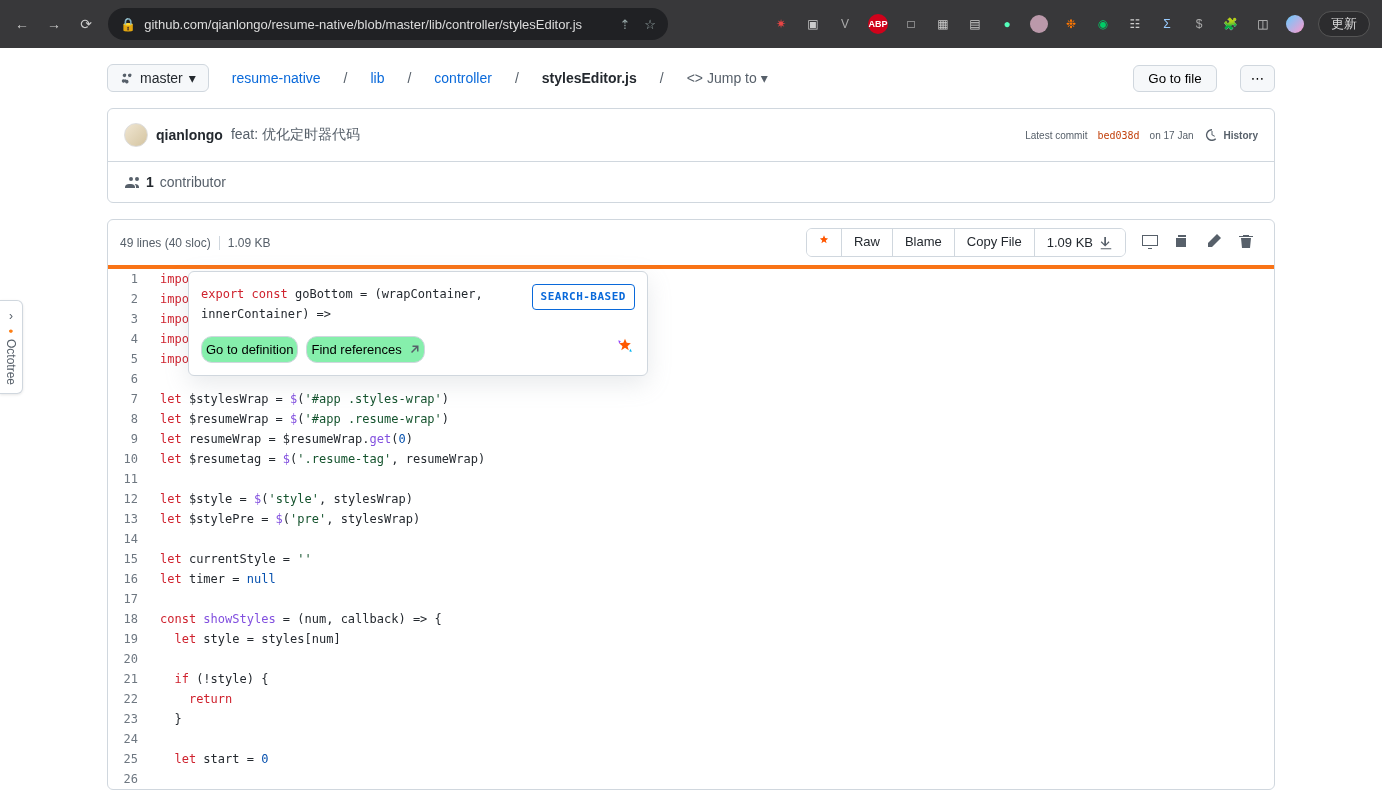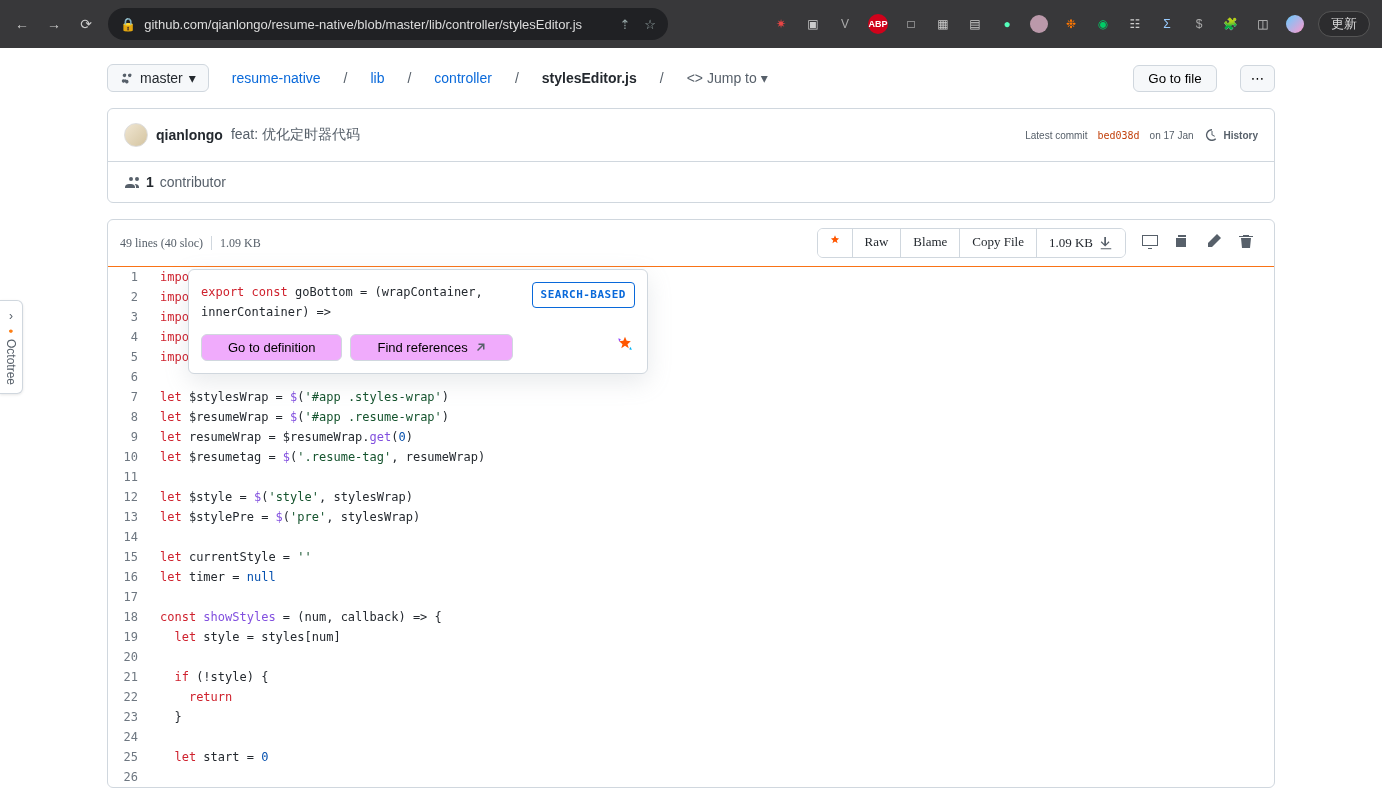--- a/index.html
+++ b/index.html
@@ -38,21 +38,21 @@
 .commit-row { display: flex; align-items: center; padding: 14px 16px; border-bottom: 1px solid #d0d7de; gap: 8px; }
 .avatar { width: 24px; height: 24px; border-radius: 50%; background: linear-gradient(135deg,#f0e6d2,#d4c4a0); border:1px solid #ddd; }
 .commit-row .author { font-weight: 600; color: #24292f; }
 .commit-row .msg { color: #57606a; }
 .commit-meta { margin-left: auto; display: flex; align-items: center; gap: 10px; color: #57606a; font-size: 10px;}
 .commit-meta b { font-family: ui-monospace, monospace; color: #c2410c; font-weight: normal;}
 .contrib-row { padding: 12px 16px; display: flex; align-items: center; gap: 6px; color: #57606a;}
 .contrib-row strong { color: #24292f; }
 
 .code-box { border: 1px solid #d0d7de; border-radius: 6px; }
-.code-header { display: flex; align-items: center; padding: 8px 12px; border-bottom: 1px solid #f97316; font-family: Liberation Serif, serif; font-size: 12px; color: #57606a; }
+.code-header { display: flex; align-items: center; padding: 8px 12px; border-bottom: 4px solid #f97316; font-family: Liberation Sans, sans-serif; font-size: 12px; color: #57606a; }
 .code-header-right { margin-left: auto; display: flex; align-items: center; gap: 0; }
 .btn-group { display: flex; border: 1px solid #d0d7de; border-radius: 6px; overflow: hidden; margin-right: 8px;}
 .btn-group > * { padding: 5px 12px; border-right: 1px solid #d0d7de; background: #fff; font-size: 13px; color: #24292f;}
 .btn-group > *:last-child { border-right: none; }
 .icon-btn { padding: 5px 8px; color: #57606a; cursor: pointer; }
 .sg-star { color: #ff7700; padding: 5px 10px; }
 .sg-star svg { width:14px; height:14px; }
 
 .code-area { position: relative; font-family: ui-monospace, SFMono-Regular, Consolas, monospace; font-size: 12px; line-height: 20px; }
 .code-row { display: flex; }
@@ -63,21 +63,21 @@
 .str { color: #14532d; }
 .num { color: #0550ae; }
 .hl { background: #fff8c5; padding: 0 2px; border-radius: 2px; color: #24292f;}
 
 
 .hover-pop { position: absolute; top: 2px; left: 80px; width: 460px; background: #fff; border: 1px solid #d0d7de; border-radius: 6px; box-shadow: 0 8px 24px rgba(140,149,159,0.2); padding: 12px; z-index: 10;}
 .hover-pop .sig { font-family: ui-monospace, monospace; font-size: 12px; }
 .hover-pop .sig .kw2 { color: #cf222e; }
 .badge-search { float: right; border: 1px solid #0969da; color: #0969da; border-radius: 4px; padding: 2px 8px; font-size: 11px; font-weight: 600; letter-spacing: 0.5px;}
 .pop-actions { display: flex; gap: 8px; margin-top: 12px; align-items: center;}
-.pop-btn { border: 1px solid #d0d7de; border-radius: 6px; padding: 5px 26px; font-size: 13px; background: #f0abfc; display:flex; align-items:center; gap:6px;}
+.pop-btn { border: 1px solid #d0d7de; border-radius: 11px; padding: 5px 4px; font-size: 13px; background: #86efac; display:flex; align-items:center; gap:6px;}
 .sg-logo { margin-left: auto; }
 .sg-logo svg { width: 20px; height: 20px;}
 </style>
 </head>
 <body>
 
 <div class="browser-chrome">
   <span class="nav-btn">←</span>
   <span class="nav-btn">→</span>
   <span class="nav-btn">⟳</span>

